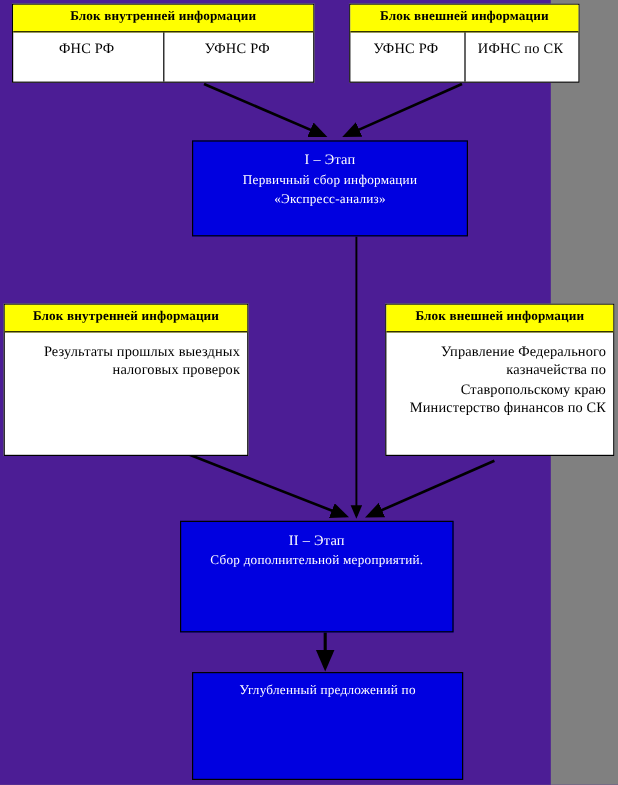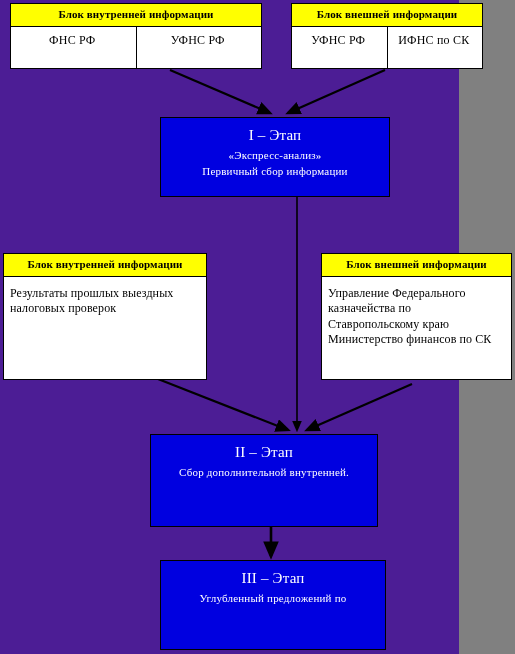--- a/index.html
+++ b/index.html
@@ -62,41 +62,41 @@
     color: #000000;
     padding: 6px 2px 6px 0;
     border-right: 1px solid #000000;
     letter-spacing: 0.2px;
   }
   .info-cell:last-child {
     border-right: none;
   }
   .info-body {
     flex: 1 1 auto;
-    text-align: left;
+    text-align: right;
     font-size: 12px;
     color: #000000;
     padding: 9px 6px 0 6px;
     line-height: 1.3;
     letter-spacing: 0.1px;
   }
   
   .stage-box {
     border: 1px solid #000000;
     background: #0000E0;
     color: #FFFFFF;
     text-align: center;
     padding-top: 7px;
     font-size: 11px;
     line-height: 1.45;
     letter-spacing: 0.2px;
   }
   .stage-title {
     display: block;
-    font-size: 15px;
+    font-size: 12px;
     margin-bottom: 1px;
   }
   .stage-line {
     display: block;
   }
   
   #block-internal-top   { left: 10px;  top: 3px;   width: 252px; height: 66px; }
   #block-external-top   { left: 291px; top: 3px;   width: 192px; height: 66px; }
   #stage-1              { left: 160px; top: 117px; width: 230px; height: 80px; }
   #block-internal-mid   { left: 3px;   top: 253px; width: 204px; height: 127px; }
@@ -134,37 +134,36 @@
   <div id="block-external-top" class="node info-block">
     <div class="info-header">Блок внешней информации</div>
     <div class="info-cells">
       <div class="info-cell">УФНС РФ</div>
       <div class="info-cell">ИФНС по СК</div>
     </div>
   </div>
 
   <div id="stage-1" class="node stage-box">
     <span class="stage-title">I – Этап</span>
+    <span class="stage-line">Первичный сбор информации</span>
     <span class="stage-line">«Экспресс-анализ»</span>
-    <span class="stage-line">Первичный сбор информации</span>
   </div>
 
   <div id="block-internal-mid" class="node info-block">
     <div class="info-header">Блок внутренней информации</div>
     <div class="info-body">Результаты прошлых выездных налоговых проверок</div>
   </div>
 
   <div id="block-external-mid" class="node info-block">
     <div class="info-header">Блок внешней информации</div>
     <div class="info-body">Управление Федерального казначейства по Ставропольскому краю Министерство финансов по СК</div>
   </div>
 
   <div id="stage-2" class="node stage-box">
     <span class="stage-title">II – Этап</span>
-    <span class="stage-line">Сбор дополнительной внутренней.</span>
+    <span class="stage-line">Сбор дополнительной мероприятий.</span>
   </div>
 
   <div id="stage-3" class="node stage-box">
-    <span class="stage-title">III – Этап</span>
     <span class="stage-line">Углубленный предложений по</span>
   </div>
 
 </div>
 
 </body></html>

